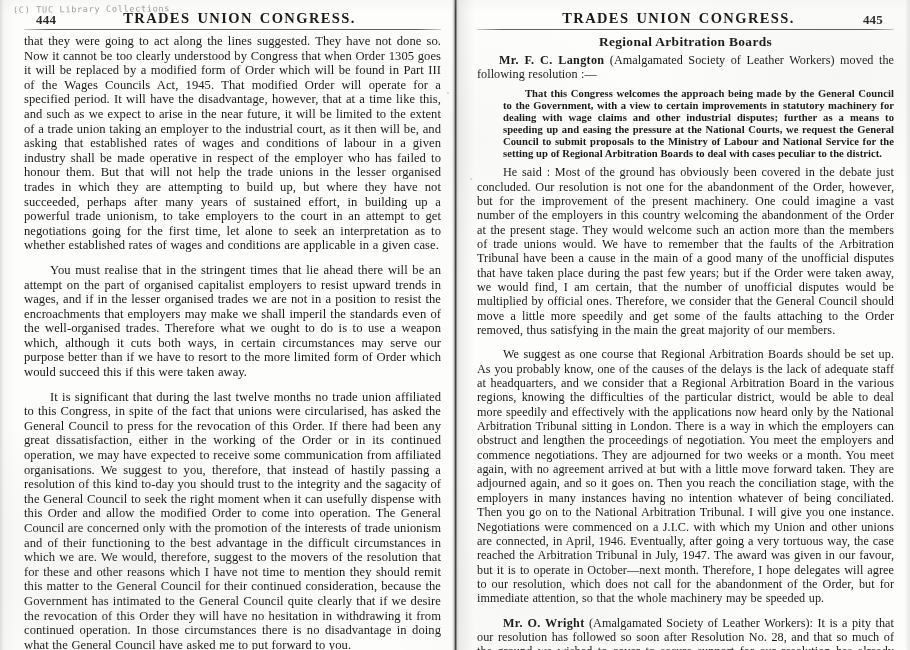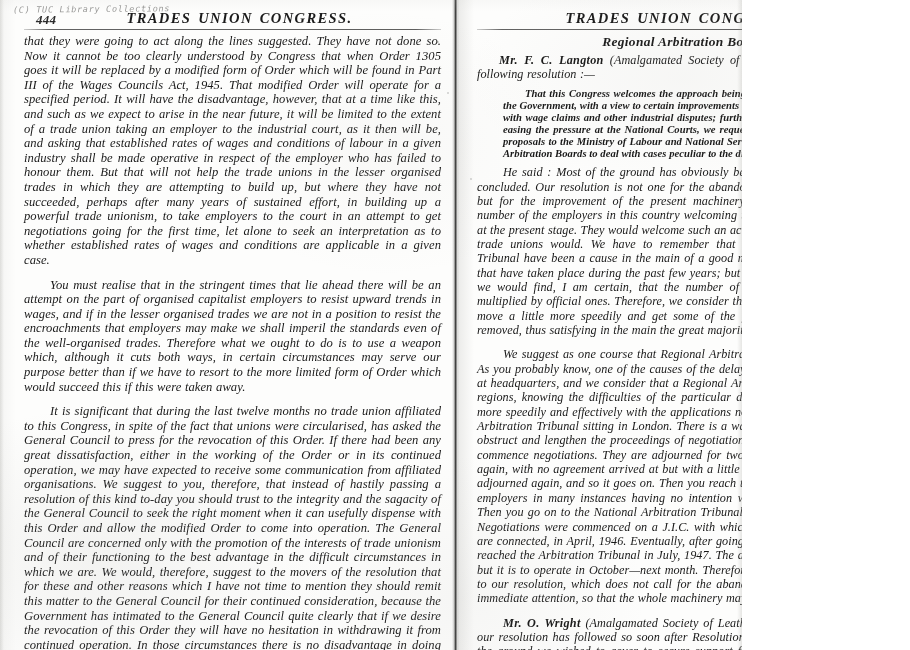--- a/index.html
+++ b/index.html
@@ -2,27 +2,26 @@
 <html><head>
 <meta charset="utf-8">
 <style>
   html, body {
     margin: 0;
     padding: 0;
     background: #ffffff;
   }
   #scan {
     position: relative;
-    width: 742px;
+    width: 910px;
     height: 650px;
     overflow: hidden;
     background: #fdfdfc;
     font-family: "Liberation Serif", "DejaVu Serif", serif;
     color: #1a1a1a;
-    font-style: italic;
   }
   
   .paper-tint {
     position: absolute;
     inset: 0;
     background:
       radial-gradient(ellipse 320px 220px at 14% 86%, rgba(150,150,145,0.10), rgba(255,255,255,0) 70%),
       radial-gradient(ellipse 260px 200px at 62% 92%, rgba(150,150,145,0.07), rgba(255,255,255,0) 72%),
       radial-gradient(ellipse 300px 160px at 92% 12%, rgba(160,158,150,0.07), rgba(255,255,255,0) 72%),
       radial-gradient(ellipse 240px 180px at 52% 22%, rgba(160,158,150,0.05), rgba(255,255,255,0) 75%),

